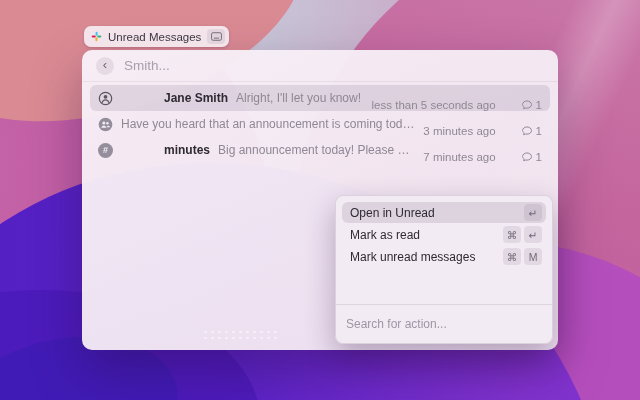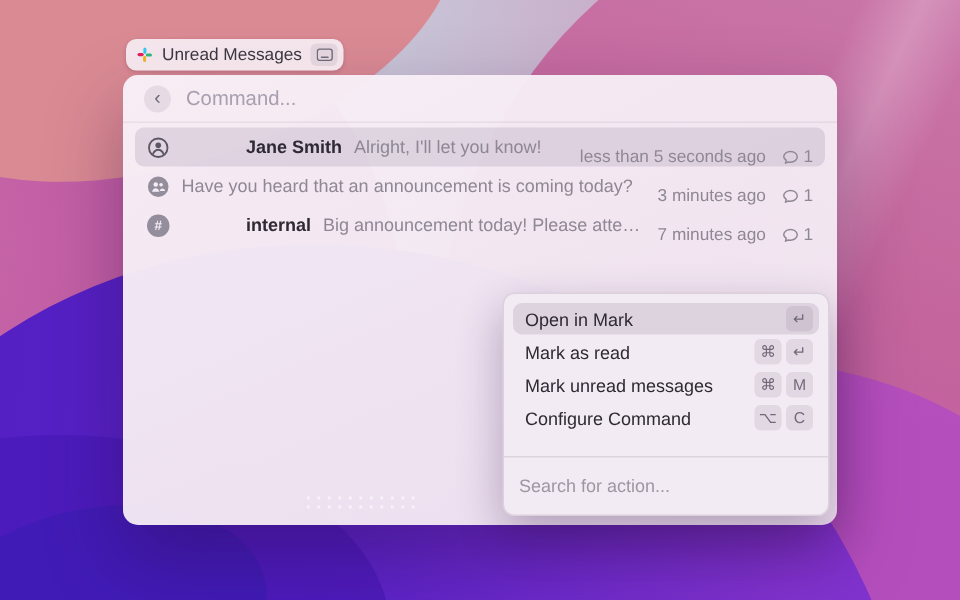--- a/index.html
+++ b/index.html
@@ -55,21 +55,21 @@
   .search-placeholder{font-size:13.5px;color:#a59fae;}
 
   .list{padding:3px 8px 0;}
   .row{height:26px;display:flex;align-items:center;gap:8px;padding:0 8px;border-radius:6px;}
   .row.selected{background:rgba(115,95,125,.16);}
   .row-icon{width:15px;height:15px;flex:0 0 auto;display:flex;align-items:center;justify-content:center;}
   .circle-badge{width:15px;height:15px;border-radius:50%;background:#938d9c;color:#f4ecf4;
     display:flex;align-items:center;justify-content:center;font-size:9px;font-weight:700;line-height:1;}
   .row-title{font-size:12px;font-weight:700;color:#2e2a33;white-space:nowrap;margin-left:43px;}
   .row-sub{font-size:12px;color:#8e8894;white-space:nowrap;overflow:hidden;text-overflow:ellipsis;}
-  .row-right{margin-left:auto;display:flex;align-items:center;gap:10px;flex:0 0 auto;margin-top:14px;}
+  .row-right{margin-left:auto;display:flex;align-items:center;gap:25px;flex:0 0 auto;margin-top:14px;}
   .row-time{font-size:11.5px;color:#8e8894;white-space:nowrap;}
   .row-badge{display:flex;align-items:center;gap:3px;font-size:11.5px;color:#8e8894;}
 
   .dots{position:absolute;left:120px;top:279px;width:76px;height:12px;opacity:.9;
     background-image:radial-gradient(circle,rgba(255,255,255,.6) 1px,transparent 1.3px);
     background-size:7px 6px;}
 
   
   .action-panel{
     position:absolute;left:335px;top:195px;width:218px;height:149px;z-index:6;
@@ -120,21 +120,21 @@
     </svg>
   </span>
 </div>
 
 <div class="window">
 
   <div class="searchbar">
     <span class="back-btn">
       <span>‹</span>
     </span>
-    <span class="search-placeholder">Command...</span>
+    <span class="search-placeholder">Smith...</span>
   </div>
 
   <div class="list">
 
     <div class="row selected">
       <span class="row-icon">
         <svg viewBox="0 0 16 16" width="15" height="15">
           <circle cx="8" cy="8" r="6.6" fill="none" stroke="#5b5663" stroke-width="1.3"></circle>
           <circle cx="8" cy="6.2" r="2" fill="#5b5663"></circle>
           <path d="M4.3 12.3c.8-1.9 2.2-2.9 3.7-2.9s2.9 1 3.7 2.9" fill="none" stroke="#5b5663" stroke-width="1.3" stroke-linecap="round"></path>
@@ -174,21 +174,21 @@
         </span>
       </span>
     </div>
 
     <div class="row">
       <span class="row-icon">
         <span class="circle-badge">
             <span>#</span>
           </span>
       </span>
-      <span class="row-title">internal</span>
+      <span class="row-title">minutes</span>
       <span class="row-sub">Big announcement today! Please attend the all-hands!</span>
       <span class="row-right">
         <span class="row-time">7 minutes ago</span>
         <span class="row-badge">
           <svg viewBox="0 0 16 16" width="12" height="12">
             <path d="M8 2.6c3.3 0 6 2.2 6 4.8s-2.7 4.8-6 4.8c-.6 0-1.2-.1-1.8-.2L3.5 13l.7-2.4C3.1 9.7 2 8.6 2 7.4 2 4.8 4.7 2.6 8 2.6z" fill="none" stroke="#8e8894" stroke-width="1.3" stroke-linejoin="round"></path>
           </svg>
           <span>1</span>
         </span>
       </span>
@@ -196,21 +196,21 @@
 
   </div>
 
   <div class="dots"></div>
 </div>
 
 <div class="action-panel">
   <div class="action-items">
 
     <div class="action-item selected">
-      <span class="action-label">Open in Mark</span>
+      <span class="action-label">Open in Unread</span>
       <span class="keys">
         <span class="keycap">↵</span>
       </span>
     </div>
 
     <div class="action-item">
       <span class="action-label">Mark as read</span>
       <span class="keys">
         <span class="keycap">⌘</span>
         <span class="keycap">↵</span>
@@ -218,25 +218,18 @@
     </div>
 
     <div class="action-item">
       <span class="action-label">Mark unread messages</span>
       <span class="keys">
         <span class="keycap">⌘</span>
         <span class="keycap">M</span>
       </span>
     </div>
 
-    <div class="action-item">
-      <span class="action-label">Configure Command</span>
-      <span class="keys">
-        <span class="keycap">⌥</span>
-        <span class="keycap">C</span>
-      </span>
-    </div>
 
   </div>
   <div class="action-footer">
     <span>Search for action...</span>
   </div>
 </div>
 
 </body></html>

